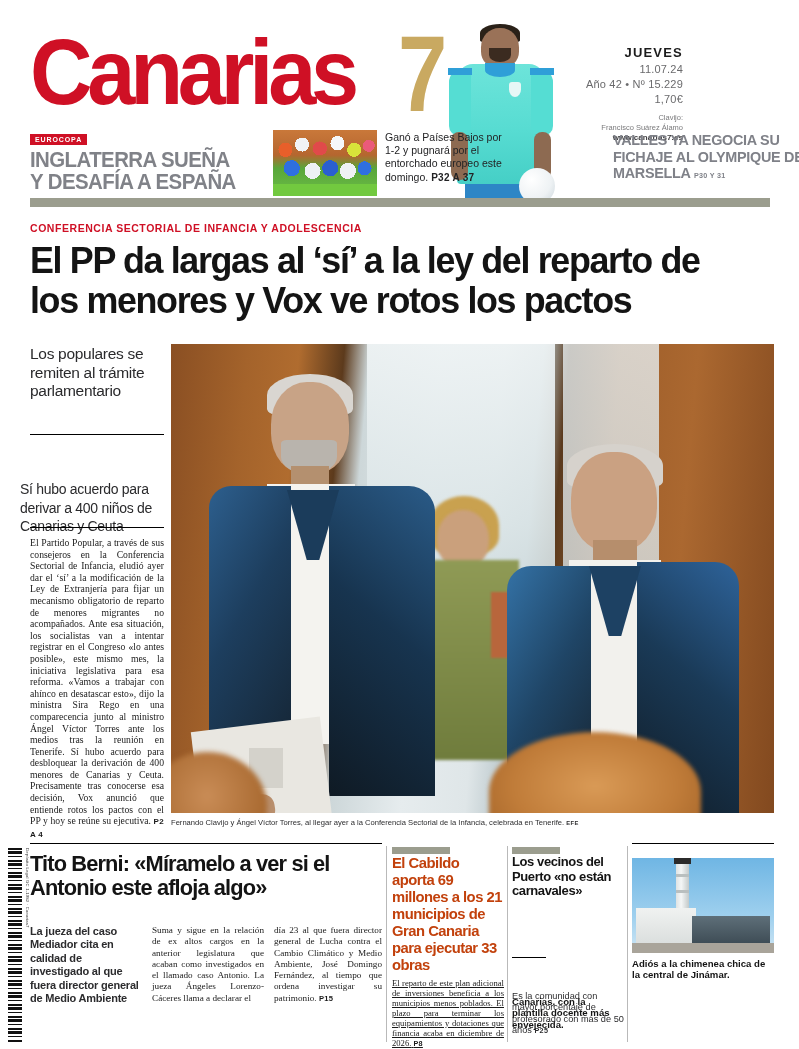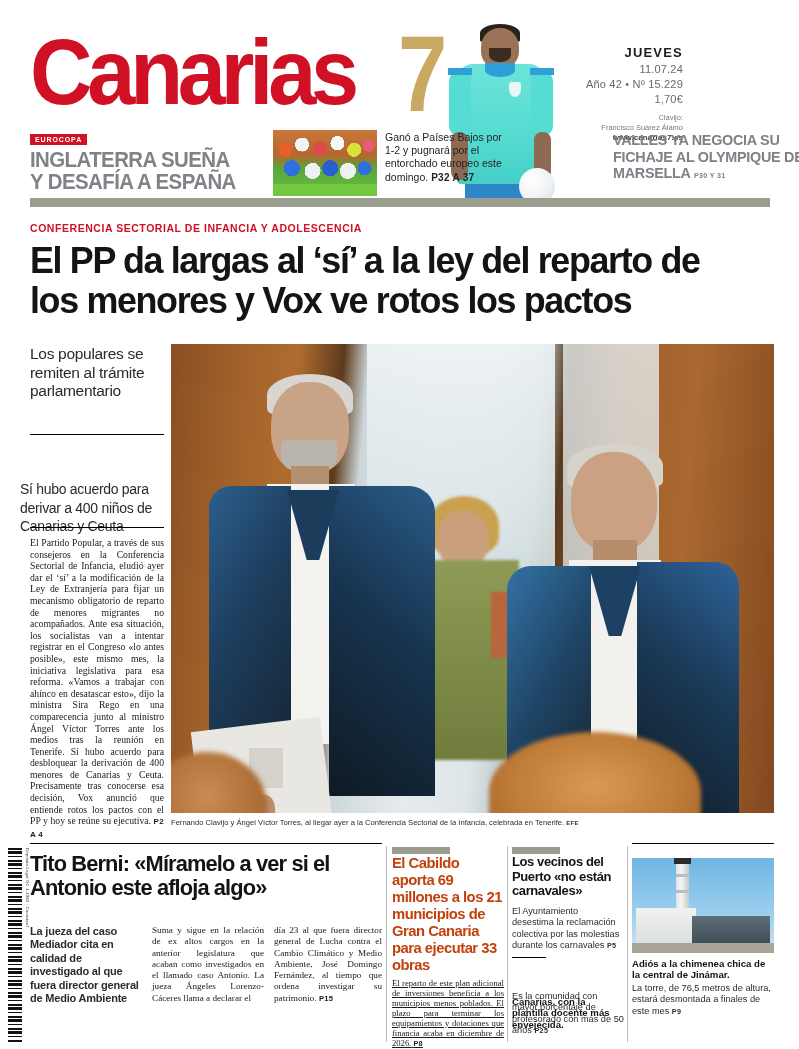--- a/index.html
+++ b/index.html
@@ -495,40 +495,32 @@
     <span class="pref">P15</span>
   </div>
 
   <div class="m-head">El Cabildo aporta 69 millones a los 21 municipios de Gran Canaria para ejecutar 33 obras</div>
   <div class="m-body">
     <span>El reparto de este plan adicional de inversiones beneficia a los municipios menos poblados. El plazo para terminar los equipamientos y dotaciones que financia acaba en diciembre de 2026.</span>
     <span class="pref">P8</span>
   </div>
 
   <div class="n-head">Los vecinos del Puerto «no están carnavales»</div>
-  <div class="n-body">
-    <span>El Ayuntamiento desestima la reclamación colectiva por las molestias durante los carnavales</span>
-    <span class="pref">P5</span>
-  </div>
   <div class="n-rule"></div>
   <div class="n2-head">Canarias, con la plantilla docente más envejecida.</div>
   <div class="n2-body">
     <span>Es la comunidad con mayor porcentaje de profesorado con más de 50 años</span>
     <span class="pref">P25</span>
   </div>
 
   <div class="chim-photo">
     <div class="ch-sky"></div>
     <div class="ch-stack"></div>
     <div class="ch-stack-top"></div>
     <div class="ch-band1"></div>
     <div class="ch-band2"></div>
     <div class="ch-bldg"></div>
     <div class="ch-bldg2"></div>
     <div class="ch-ground"></div>
   </div>
   <div class="ch-head">Adiós a la chimenea chica de la central de Jinámar.</div>
-  <div class="ch-body">
-    <span>La torre, de 76,5 metros de altura, estará desmontada a finales de este mes</span>
-    <span class="pref">P9</span>
-  </div>
 
 </div>
 
 </body></html>

